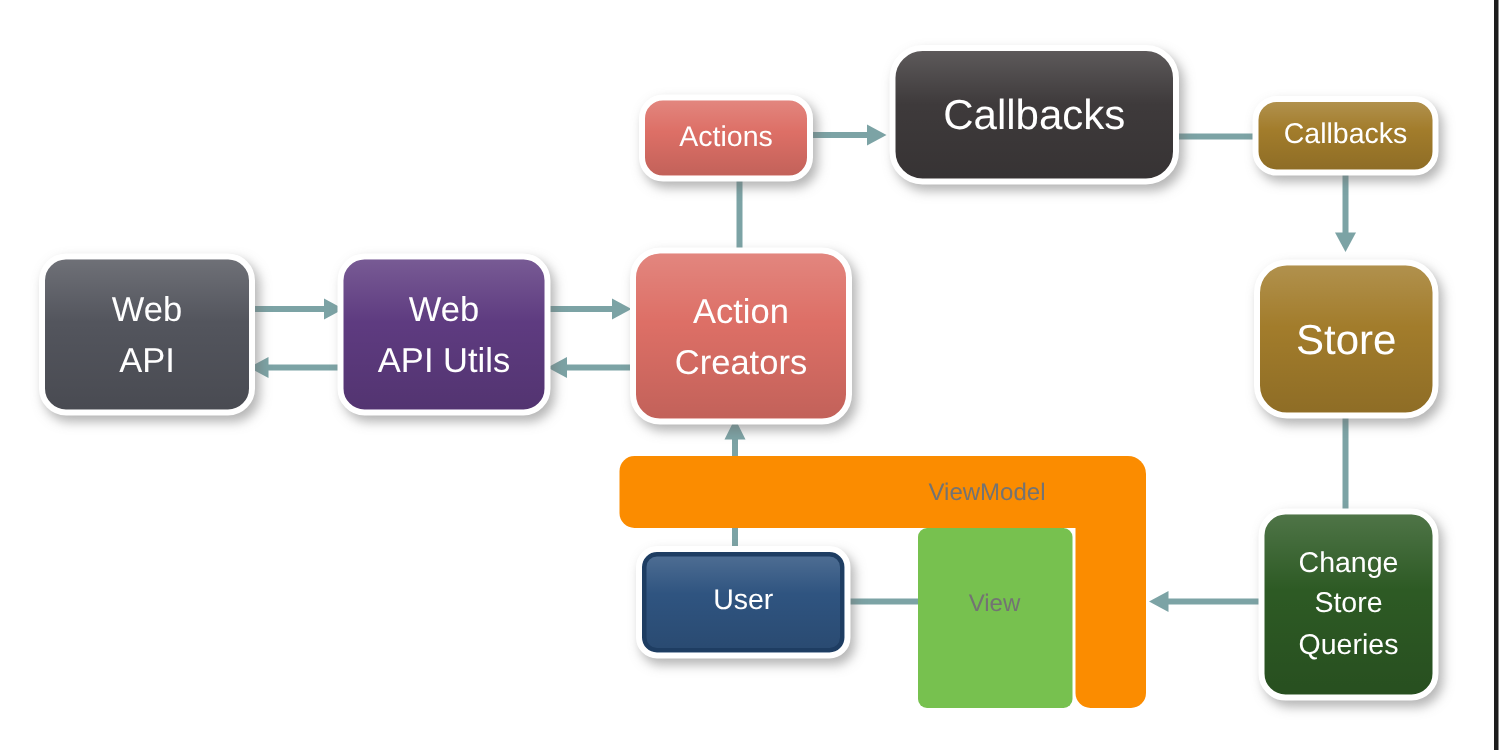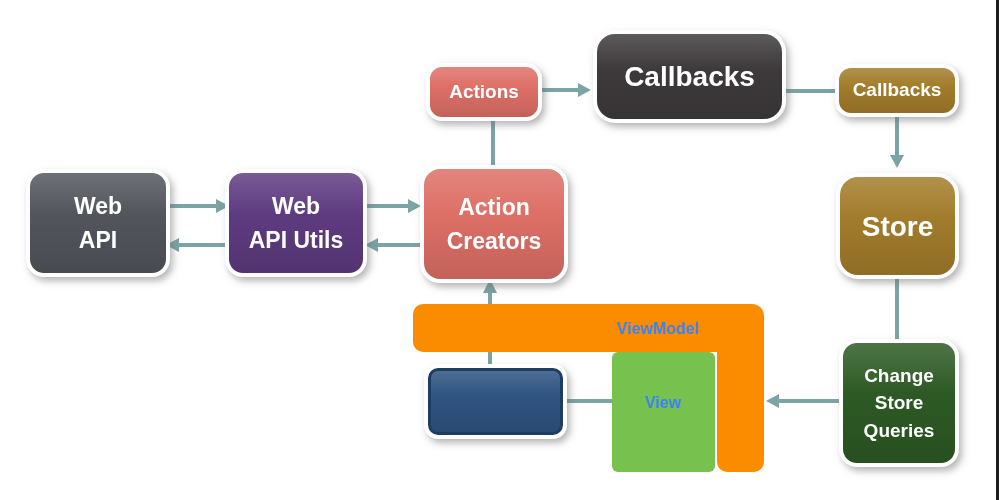--- a/index.html
+++ b/index.html
@@ -3,32 +3,32 @@
 <meta charset="utf-8">
 <style>
   html,body{margin:0;padding:0;background:#fff;}
   #canvas{
     position:relative;width:1001px;height:500px;background:#ffffff;
     overflow:hidden;font-family:"Liberation Sans", sans-serif;
   }
   .node{
     position:absolute;box-sizing:border-box;border:4px solid #fff;
     display:flex;align-items:center;justify-content:center;text-align:center;
-    color:#fff;font-weight:bold;z-index:3;
+    color:#fff;font-weight:normal;z-index:3;
     box-shadow:3px 4px 7px rgba(110,110,110,.5);
     background-image:linear-gradient(180deg, rgba(255,255,255,.16), rgba(255,255,255,0) 42%, rgba(0,0,0,.12));
   }
   .label span{display:block;}
   .xl{font-size:28px;line-height:1.25;}
   .lg{font-size:23px;line-height:1.5;text-align:center;}
   .md{font-size:19px;line-height:1.4;}
   .md4{font-size:19px;line-height:1.45;}
   .overlay{position:absolute;z-index:2;}
   .olabel{
-    position:absolute;z-index:4;color:#3b82f6;font-weight:bold;font-size:16px;
+    position:absolute;z-index:4;color:#737373;font-weight:normal;font-size:16px;
     transform:translate(-50%,-50%);white-space:nowrap;
   }
   #edges{position:absolute;left:0;top:0;width:1001px;height:500px;z-index:1;}
   .hline,.vline{position:absolute;background:currentColor;}
   .ah{position:absolute;width:0;height:0;}
   .ah-right{border-top:7px solid transparent;border-bottom:7px solid transparent;border-left:13px solid currentColor;}
   .ah-left{border-top:7px solid transparent;border-bottom:7px solid transparent;border-right:13px solid currentColor;}
   .ah-down{border-left:7px solid transparent;border-right:7px solid transparent;border-top:13px solid currentColor;}
   .ah-up{border-left:7px solid transparent;border-right:7px solid transparent;border-bottom:14px solid currentColor;}
   .frame{position:absolute;z-index:6;}
@@ -128,18 +128,19 @@
   <div class="node" style="left: 839px; top: 339px; width: 120px; height: 128px; border-radius: 18px; background-color: rgb(45, 90, 36);">
     <div class="label md4">
       <span>Change</span>
       <span>Store</span>
       <span>Queries</span>
     </div>
   </div>
 
   <div class="node" style="left: 424px; top: 364px; width: 143px; height: 75px; border-radius: 14px; background-color: rgb(47, 84, 128); box-shadow: rgb(30, 61, 98) 0px 0px 0px 3px inset, rgba(110, 110, 110, 0.5) 3px 4px 7px;">
     <div class="label md">
+      <span>User</span>
     </div>
   </div>
 
   <div class="frame" style="left: 996px; top: 0px; width: 3px; height: 500px; background: rgb(29, 29, 29);"></div>
 
 </div>
 
 </body></html>

